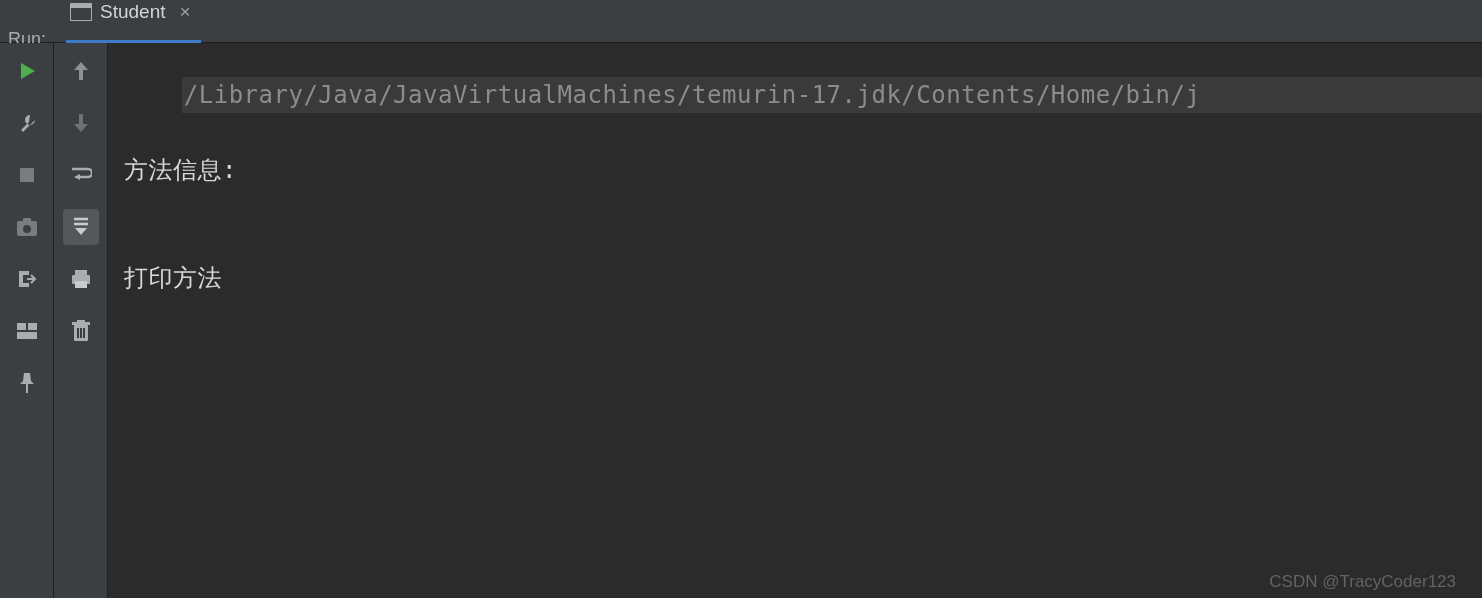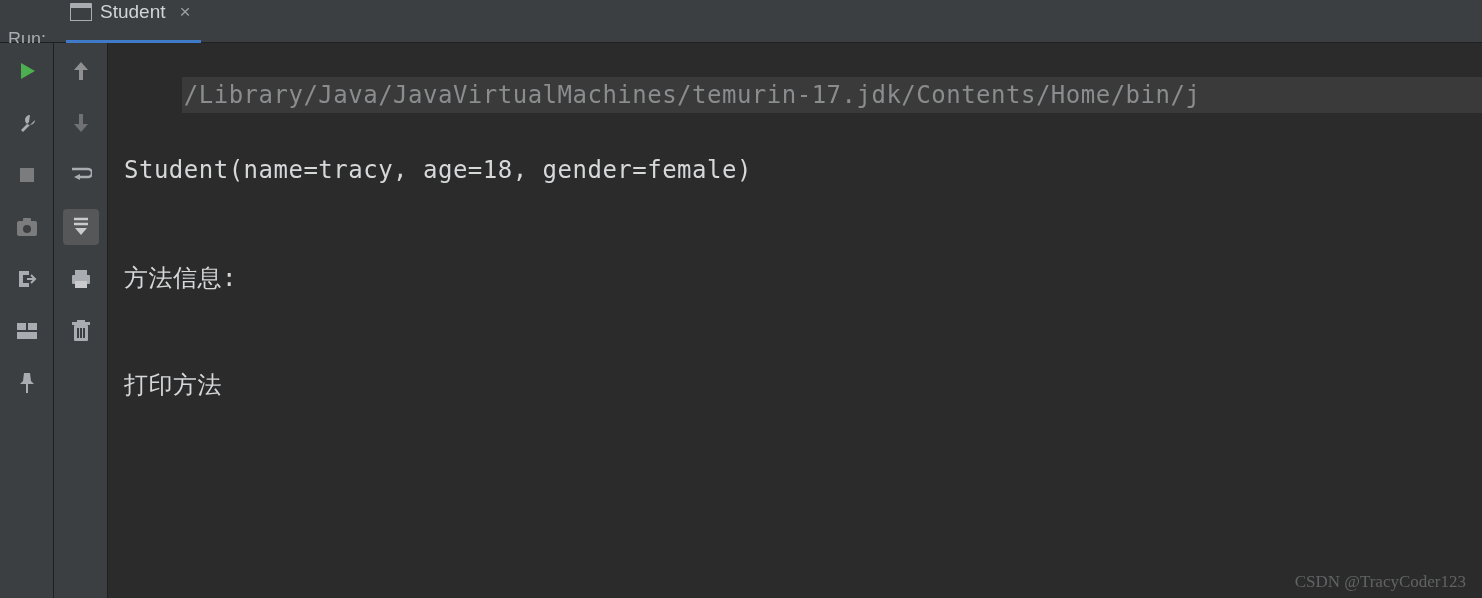--- a/index.html
+++ b/index.html
@@ -104,26 +104,26 @@
     font-size: 24px;
     letter-spacing: 0.5px;
   }
   .console .out-line {
     line-height: 2.15;
     font-size: 24px;
     letter-spacing: 0.5px;
   }
   .watermark {
     position: absolute;
-    right: 16px;
+    right: 26px;
     bottom: 6px;
     color: #6f7173;
     font-size: 17px;
     opacity: 0.8;
-    font-family: Liberation Serif, serif;
+    font-family: Liberation Sans, sans-serif;
   }
 </style>
 </head>
 <body>
 
 <div class="header">
   <span class="run-label">Run:</span>
   <div class="tab">
     <span class="tab-icon">
       <svg width="22" height="18" viewBox="0 0 22 18">
@@ -219,21 +219,20 @@
           <rect x="5" y="0" width="8" height="3" fill="#a9acb0"></rect>
           <rect x="5" y="8" width="2" height="10" fill="#3c3f41"></rect>
           <rect x="8" y="8" width="2" height="10" fill="#3c3f41"></rect>
           <rect x="11" y="8" width="2" height="10" fill="#3c3f41"></rect>
         </svg>
     </div>
   </div>
 
   <div class="console">
     <div class="cmd-line">/Library/Java/JavaVirtualMachines/temurin-17.jdk/Contents/Home/bin/j</div>
-    <div class="out-line">Student(name=tracy, age=18, gender=female)</div>
     <div class="out-line">方法信息:</div>
     <div class="out-line">打印方法</div>
     
     
     
     
   </div>
 </div>
 
 <div class="watermark">CSDN @TracyCoder123</div>

